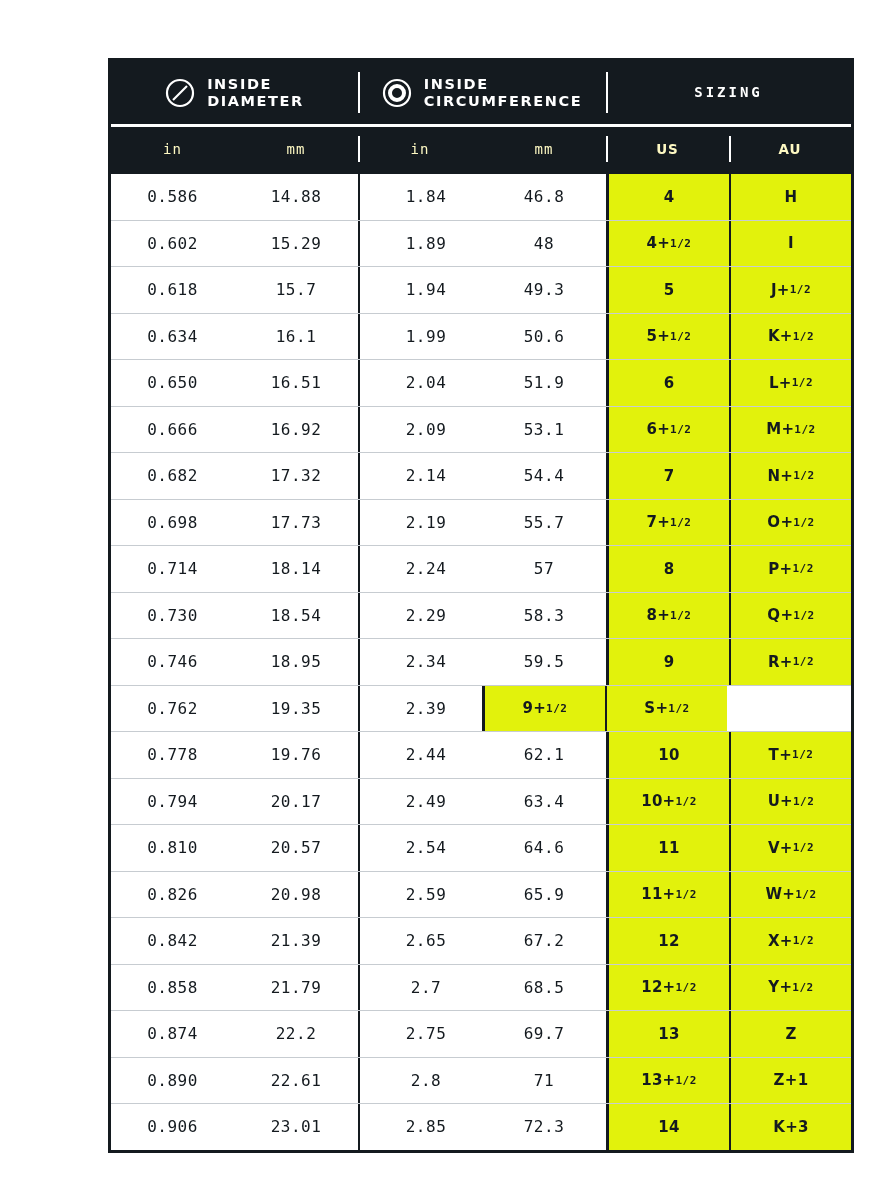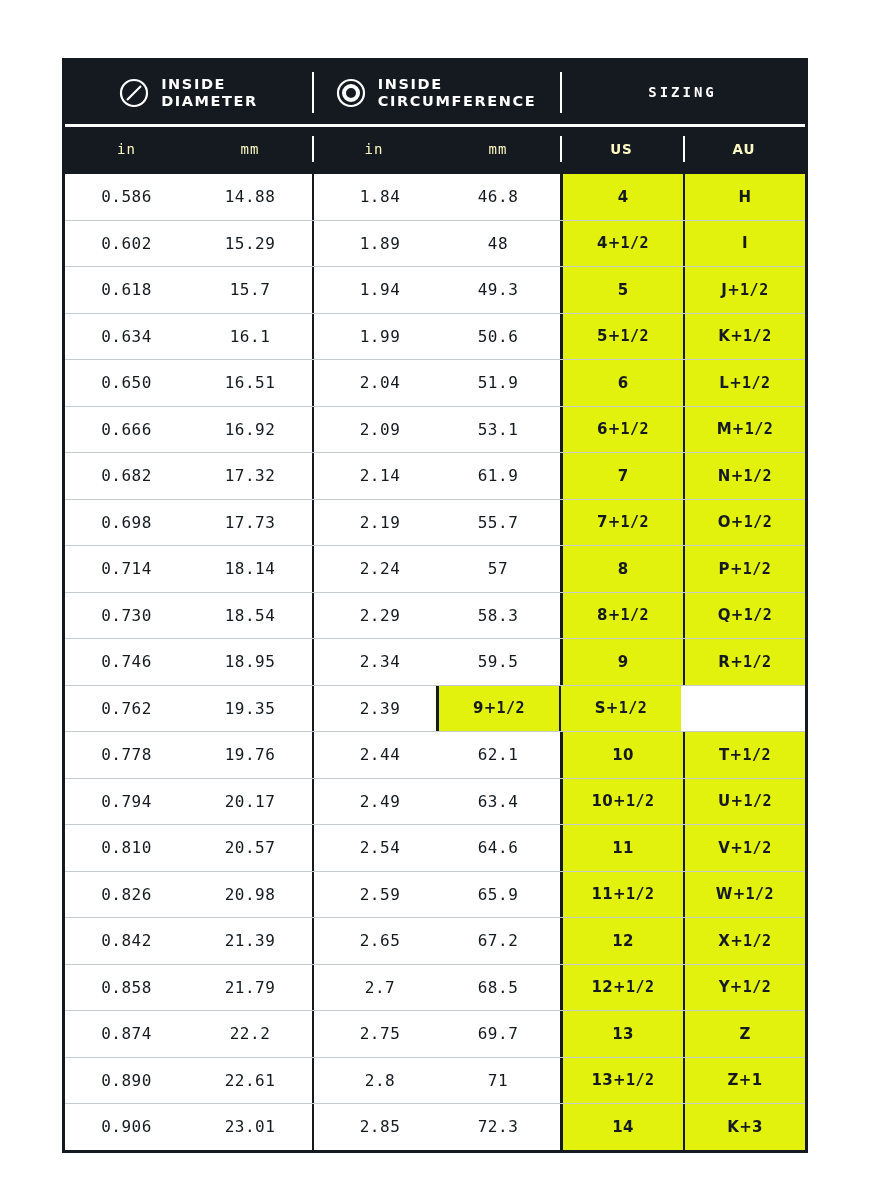--- a/index.html
+++ b/index.html
@@ -20,20 +20,21 @@
     height: 1200px;
     box-sizing: border-box;
     padding: 58px 62px 56px 62px;
   }
 
   .chart {
     width: 746px;
     border: 3px solid #141a1f;
     box-sizing: border-box;
     background: #ffffff;
+    margin-left: 46px;
   }
 
   
   .head-top {
     display: flex;
     background: #141a1f;
     height: 63px;
   }
   .head-group {
     display: flex;
@@ -161,21 +162,21 @@
     border-left: 2px solid #141a1f;
   }
   .cell.c4 .sz, .cell.c5 .sz {
     font-family: "DejaVu Sans", sans-serif;
     font-weight: bold;
     font-size: 15px;
     letter-spacing: 0.3px;
     color: #141a1f;
   }
   .cell .frac {
-    font-size: 15px;
+    font-size: 11px;
     font-weight: bold;
     vertical-align: baseline;
   }
 </style>
 </head>
 <body>
 
 <div class="page">
   <div class="chart">
 
@@ -291,21 +292,21 @@
           </div>
           <div class="cell c5">
             <span class="sz">M+</span>
             <span class="frac">1/2</span>
           </div>
         </div>
         <div class="row">
           <div class="cell c0">0.682</div>
           <div class="cell c1">17.32</div>
           <div class="cell c2">2.14</div>
-          <div class="cell c3">61.9</div>
+          <div class="cell c3">54.4</div>
           <div class="cell c4">
             <span class="sz">7</span>
           </div>
           <div class="cell c5">
             <span class="sz">N+</span>
             <span class="frac">1/2</span>
           </div>
         </div>
         <div class="row">
           <div class="cell c0">0.698</div>

